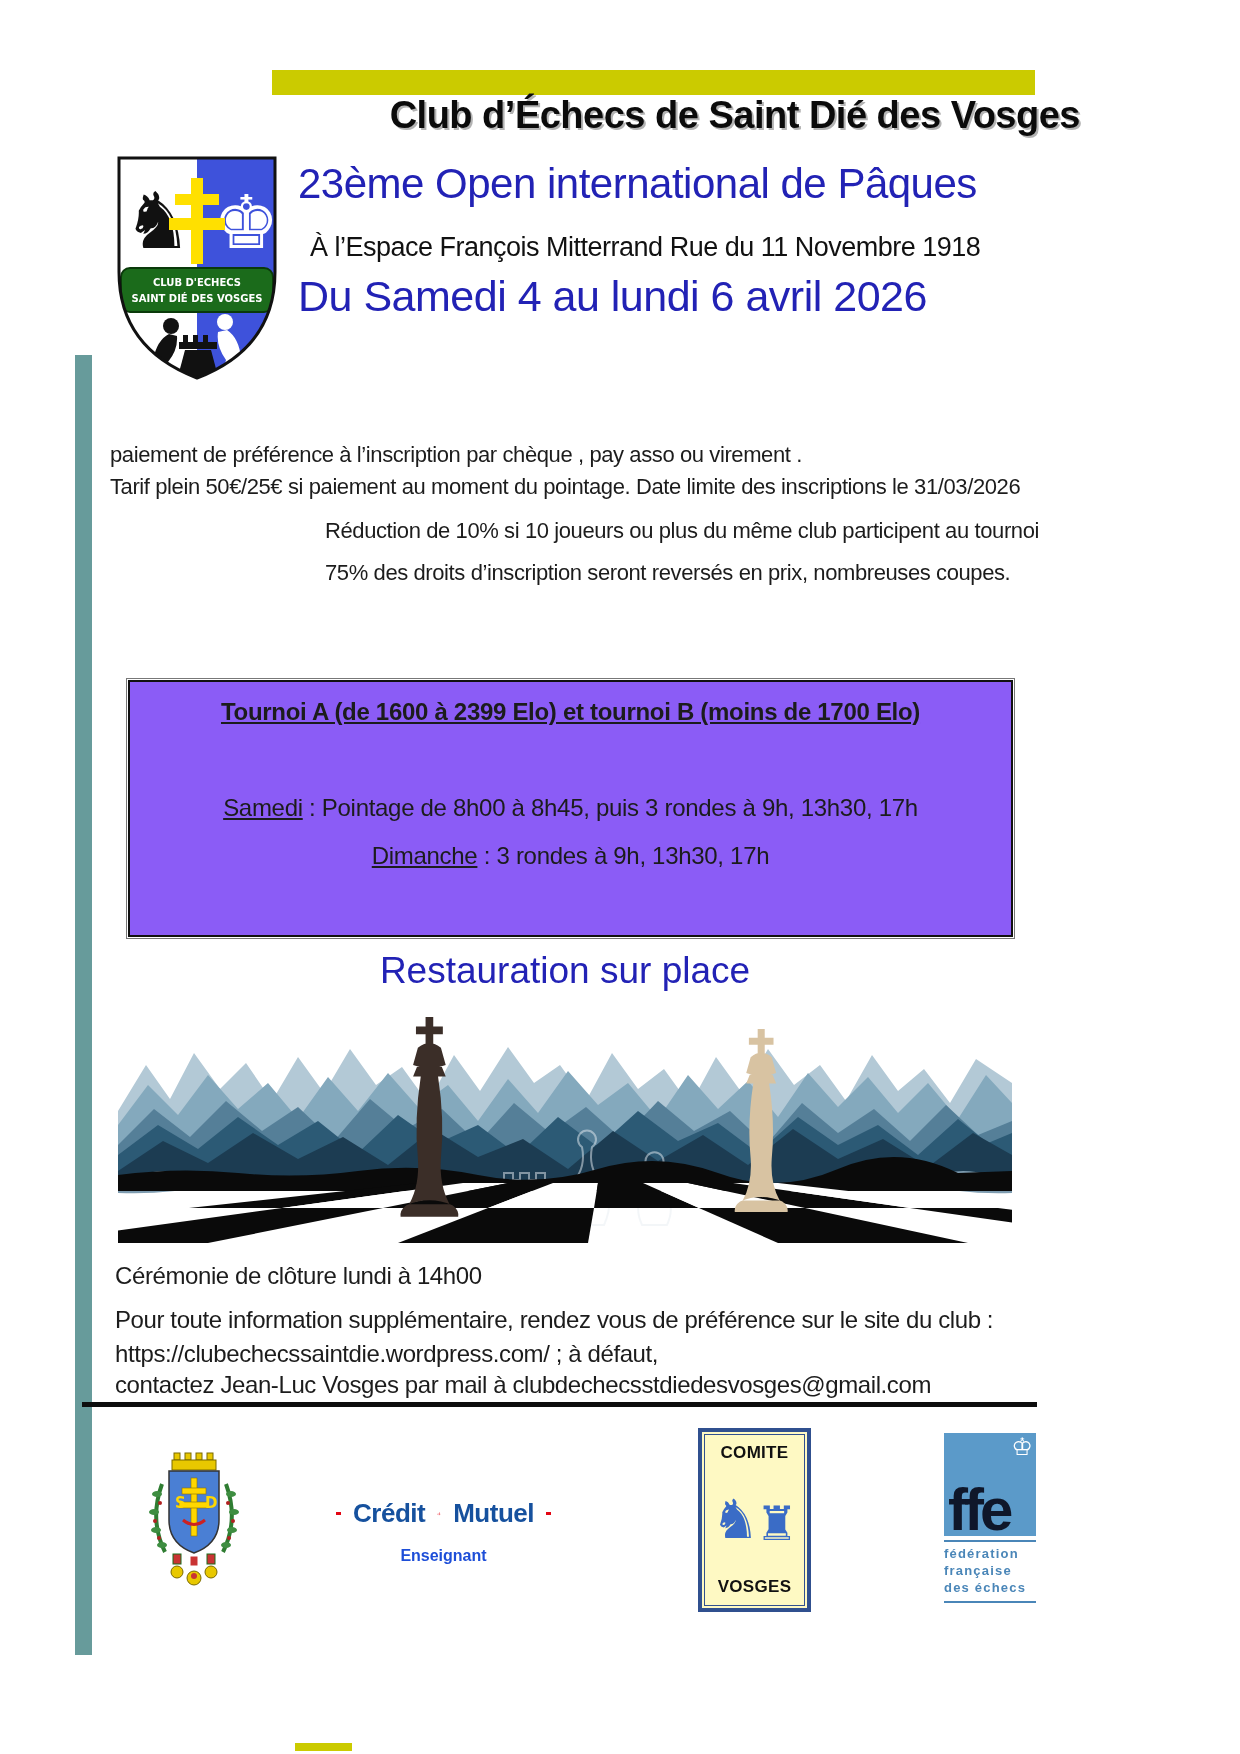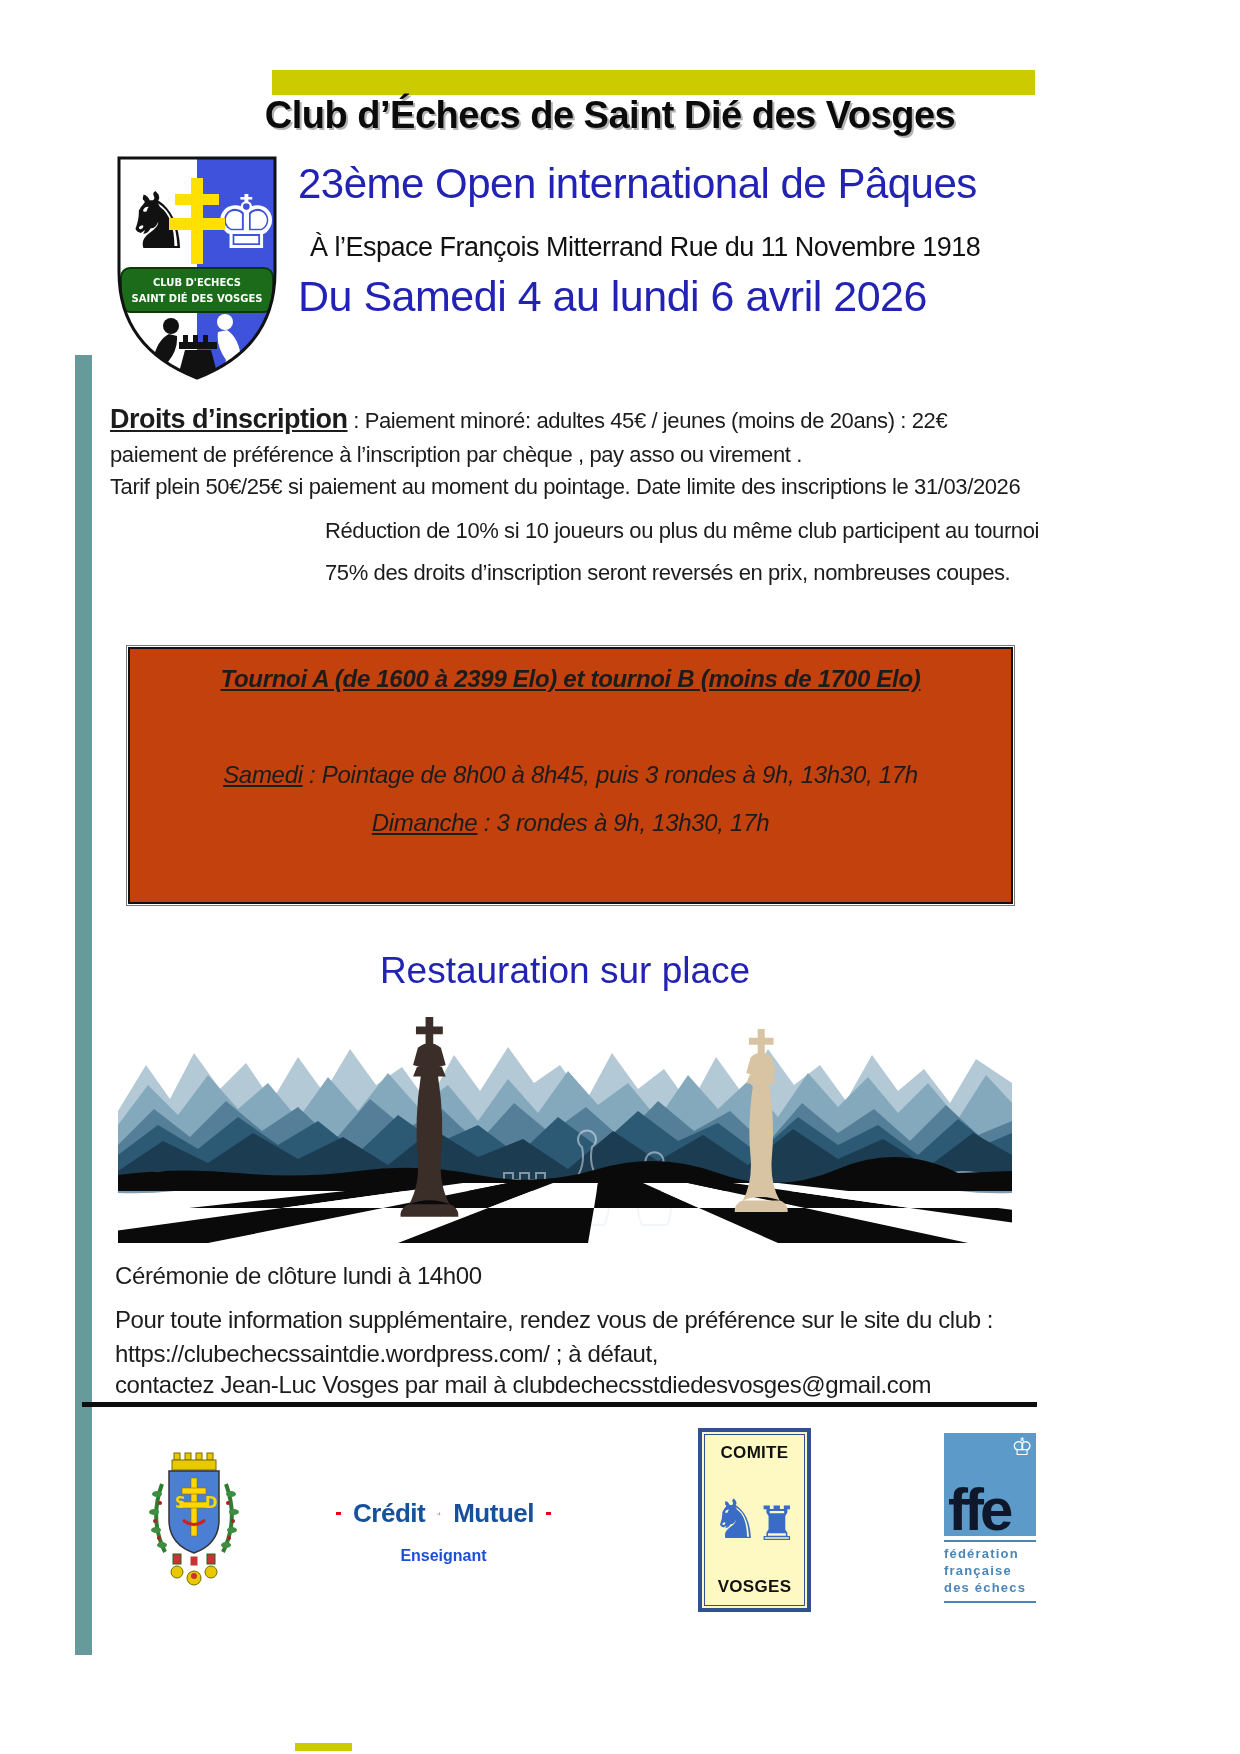--- a/index.html
+++ b/index.html
@@ -1,32 +1,32 @@
 <!DOCTYPE html>
 <html><head>
 <meta charset="utf-8">
 <style>
   html,body{margin:0;padding:0;background:#ffffff;}
   #poster{position:relative;width:1240px;height:1754px;background:#ffffff;overflow:hidden;
           font-family:"Liberation Sans",sans-serif;color:#1c1c1c;}
   .abs{position:absolute;}
   .topbar{left:272px;top:70px;width:763px;height:25px;background:#cbcb00;}
-  .main-title{left:140px;top:94px;width:940px;text-align:center;font-size:38px;font-weight:bold;
+  .main-title{left:140px;top:94px;width:940px;text-align:right;font-size:38px;font-weight:bold;
               color:#0b0b0b;text-shadow:2px 2px 0 #b3b3b3;letter-spacing:-0.5px;}
   .blue{color:#2222b5;}
   .subtitle{left:298px;top:160px;font-size:42px;letter-spacing:-0.5px;}
   .venue{left:310px;top:232px;font-size:27px;color:#111;letter-spacing:-0.5px;}
   .dates{left:298px;top:272px;font-size:43px;letter-spacing:-0.5px;}
   .tealbar{left:75px;top:355px;width:17px;height:1300px;background:#679b9b;}
   .body-line{font-size:22px;letter-spacing:-0.4px;white-space:nowrap;}
   .h-inline{font-size:27px;font-weight:bold;text-decoration:underline;letter-spacing:-0.5px;}
   .fide{left:115px;top:616px;width:900px;text-align:center;font-size:26px;font-weight:bold;
         font-style:italic;text-decoration:underline;letter-spacing:-0.3px;}
-  .tbox{left:128px;top:647px;width:881px;height:253px;border:2px solid #111;outline:1px solid #777;
-        outline-offset:1px;background:#c2410c;font-style:italic;}
+  .tbox{left:128px;top:680px;width:881px;height:253px;border:2px solid #111;outline:1px solid #777;
+        outline-offset:1px;background:#8b5cf6;}
   .tbox-line{position:absolute;left:0;width:100%;text-align:center;font-size:24px;
              letter-spacing:-0.3px;white-space:nowrap;}
   .tbox-title{font-weight:bold;}
   .u{text-decoration:underline;}
   .restauration{left:115px;top:950px;width:900px;text-align:center;font-size:37px;}
   .rule{left:82px;top:1402px;width:955px;height:5px;background:#0d0d0d;}
   .bottom-dash{left:295px;top:1743px;width:57px;height:8px;background:#cbcb00;}
   .chess-glyph{font-family:"DejaVu Sans",sans-serif;line-height:1;}
   
   .comite{left:698px;top:1428px;width:113px;height:184px;border:4px solid #30508f;background:#fef9c3;box-sizing:border-box;}
@@ -96,23 +96,20 @@
     </g>
     <path d="M6,6 H162 V120 Q162,196 84,226 Q6,196 6,120 Z" fill="none" stroke="#111" stroke-width="3"></path>
   </svg>
 
   <div class="abs subtitle blue">23ème Open international de Pâques</div>
   <div class="abs venue">À l’Espace François Mitterrand Rue du 11 Novembre 1918</div>
   <div class="abs dates blue">Du Samedi 4 au lundi 6 avril 2026</div>
 
   <div class="abs tealbar"></div>
 
-  <div class="abs body-line" style="left:110px;top:404px">
-    <span class="h-inline">Droits d’inscription</span><span> : Paiement minoré: adultes  45€ / jeunes (moins de 20ans) : 22€</span>
-  </div>
   <div class="abs body-line" style="left:110px;top:442px">paiement de préférence à l’inscription par chèque , pay asso ou virement .</div>
   <div class="abs body-line" style="left:110px;top:474px">Tarif plein 50€/25€ si paiement au moment du pointage. Date limite des inscriptions le 31/03/2026</div>
   <div class="abs body-line" style="left:325px;top:518px">Réduction de 10% si 10 joueurs ou plus du même club participent au tournoi</div>
   <div class="abs body-line" style="left:325px;top:560px">75% des droits d’inscription seront reversés en prix, nombreuses coupes.</div>
 
 
   <div class="abs tbox">
     <div class="tbox-line tbox-title u" style="top:16px">Tournoi A (de 1600 à 2399 Elo) et tournoi B (moins de 1700 Elo)</div>
     <div class="tbox-line" style="top:112px">
       <span class="u">Samedi</span><span> : Pointage de 8h00 à 8h45, puis 3 rondes à 9h, 13h30, 17h</span>

